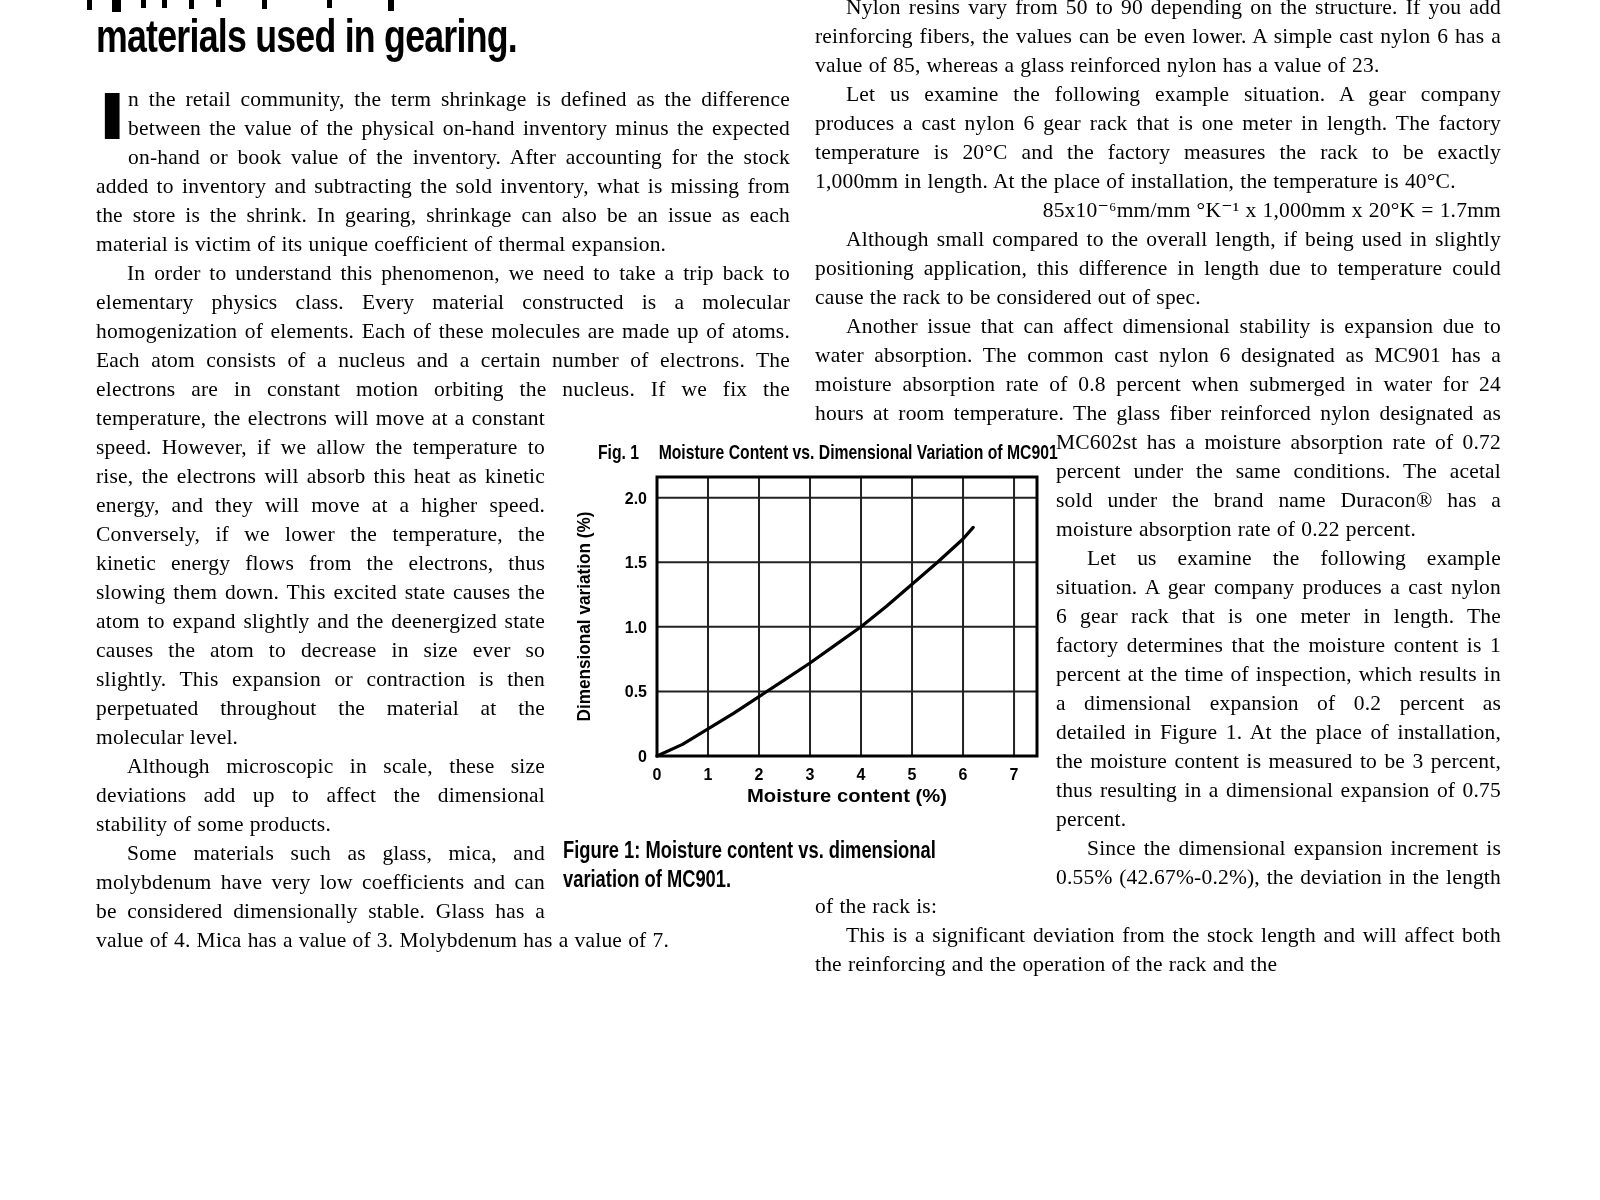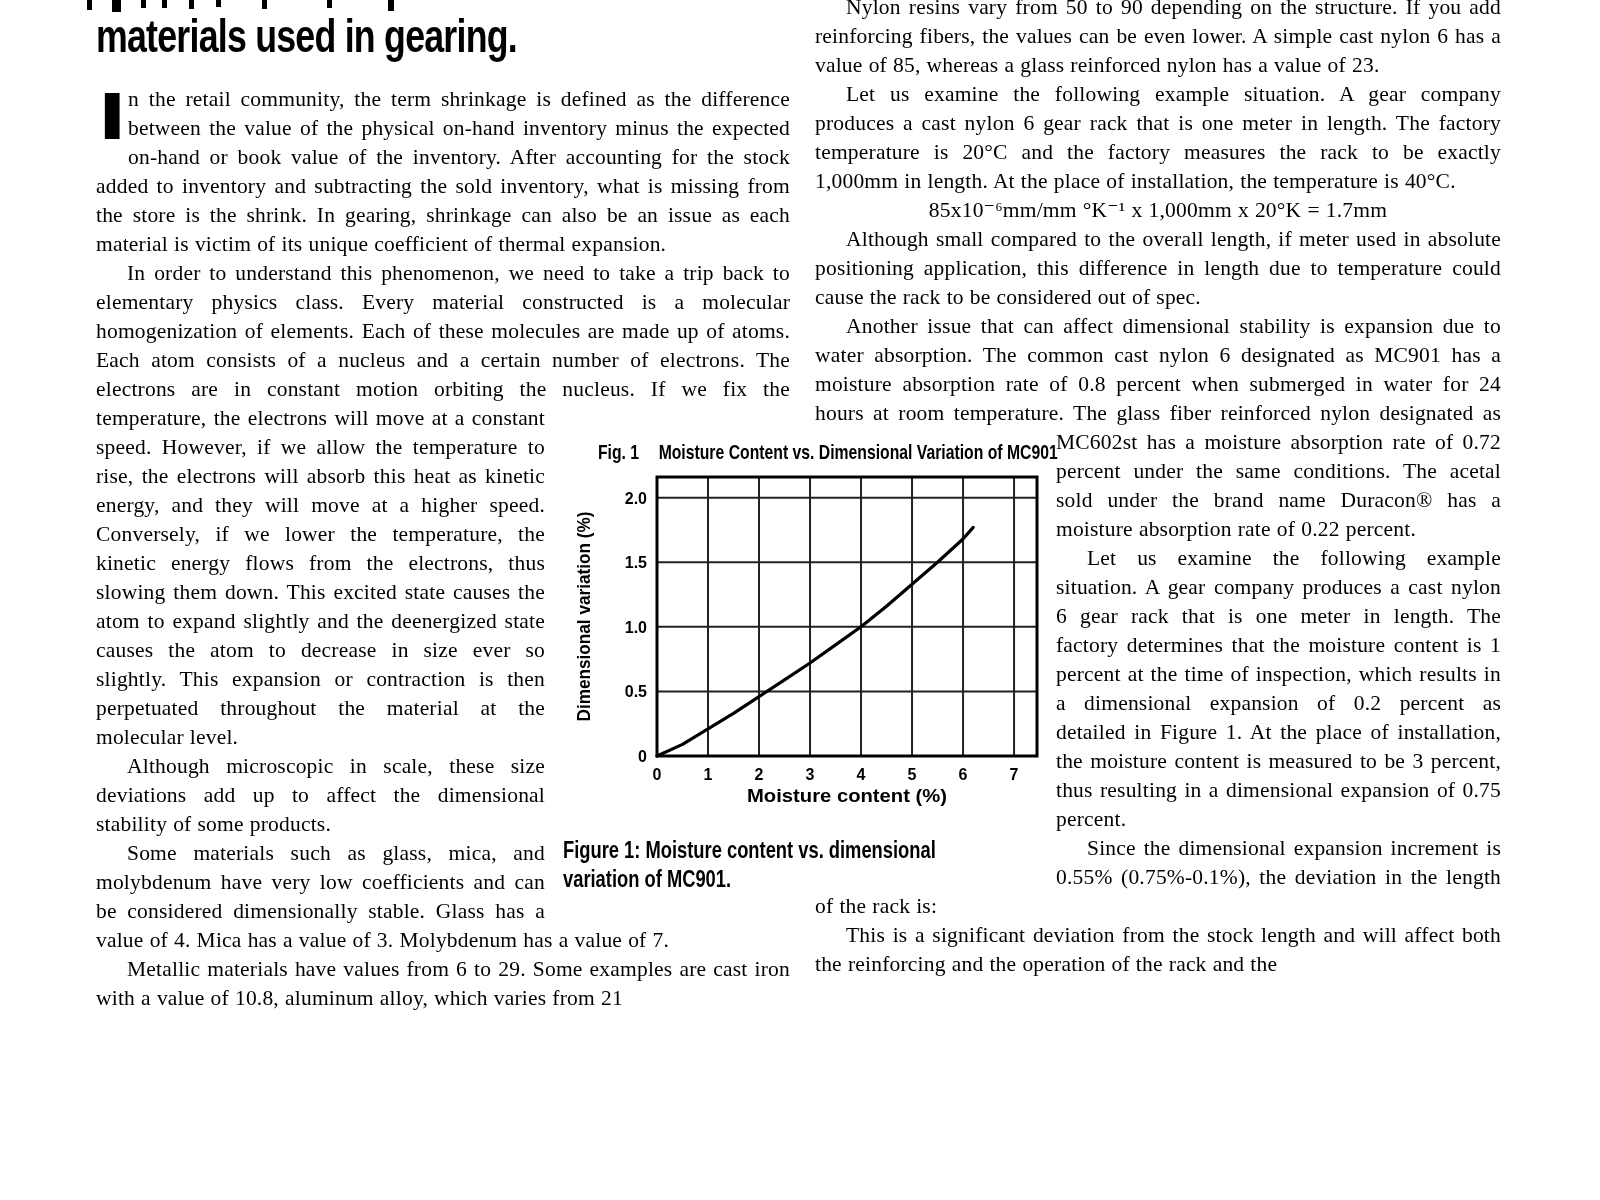--- a/index.html
+++ b/index.html
@@ -3,21 +3,21 @@
 <meta charset="utf-8">
 <style>
   html,body{margin:0;padding:0;background:#fff;}
   #page{position:relative;width:1600px;height:1200px;background:#ffffff;overflow:hidden;color:#000;border-radius:24px;}
 
   
   .col{position:absolute;text-align:justify;font-family:"Liberation Serif","DejaVu Serif",serif;
        font-size:21.5px;line-height:29px;color:#000;letter-spacing:0.2px;word-spacing:0.5px;}
   .col p{margin:0;text-indent:31px;}
   .col p.noindent{text-indent:0;}
-  .formula{text-align:center;text-indent:0 !important;}
+  .formula{text-align:right;text-indent:0 !important;}
 
   #left-body{left:96px;top:85px;width:694px;}
   #right-body{left:815px;top:-7px;width:686px;}
 
   .spacer-left{float:right;width:245px;height:826px;shape-outside:inset(338px 0 0 0);}
   .spacer-right{float:left;width:241px;height:899px;shape-outside:inset(437px 0 0 0);}
 
   .dropcap{float:left;display:inline-block;width:16px;overflow:visible;
     font-family:"Liberation Sans","DejaVu Sans",sans-serif;font-weight:bold;
     font-size:66px;line-height:56px;transform:scaleX(1.55);transform-origin:left;
@@ -58,32 +58,31 @@
   </div>
 
   <div id="headline">materials used in gearing.</div>
 
   <div id="left-body" class="col">
     <div class="spacer-left"></div>
     <p class="noindent"><span class="dropcap">I</span><span>n the retail community, the term shrinkage is defined as the difference between the value of the physical on-hand inventory minus the expected on-hand or book value of the inventory. After accounting for the stock added to inventory and subtracting the sold inventory, what is missing from the store is the shrink. In gearing, shrinkage can also be an issue as each material is victim of its unique coefficient of thermal expansion.</span></p>
     <p>In order to understand this phenomenon, we need to take a trip back to elementary physics class. Every material constructed is a molecular homogenization of elements. Each of these molecules are made up of atoms. Each atom consists of a nucleus and a certain number of electrons. The electrons are in constant motion orbiting the nucleus. If we fix the temperature, the electrons will move at a constant speed. However, if we allow the temperature to rise, the electrons will absorb this heat as kinetic energy, and they will move at a higher speed. Conversely, if we lower the temperature, the kinetic energy flows from the electrons, thus slowing them down. This excited state causes the atom to expand slightly and the deenergized state causes the atom to decrease in size ever so slightly. This expansion or contraction is then perpetuated throughout the material at the molecular level.</p>
     <p>Although microscopic in scale, these size deviations add up to affect the dimensional stability of some products.</p>
     <p>Some materials such as glass, mica, and molybdenum have very low coefficients and can be considered dimensionally stable. Glass has a value of 4. Mica has a value of 3. Molybdenum has a value of 7.</p>
-    <p>Metallic materials have values from 6 to 29. Some examples are cast iron with a value of 10.8, aluminum alloy, which varies from 21</p>
   </div>
 
   <div id="right-body" class="col">
     <div class="spacer-right"></div>
     <p>Nylon resins vary from 50 to 90 depending on the structure. If you add reinforcing fibers, the values can be even lower. A simple cast nylon 6 has a value of 85, whereas a glass reinforced nylon has a value of 23.</p>
     <p>Let us examine the following example situation. A gear company produces a cast nylon 6 gear rack that is one meter in length. The factory temperature is 20°C and the factory measures the rack to be exactly 1,000mm in length. At the place of installation, the temperature is 40°C.</p>
     <p class="formula">85x10⁻⁶mm/mm °K⁻¹  x 1,000mm x 20°K = 1.7mm</p>
-    <p>Although small compared to the overall length, if meter used in absolute positioning application, this difference in length due to temperature could cause the rack to be considered out of spec.</p>
+    <p>Although small compared to the overall length, if being used in slightly positioning application, this difference in length due to temperature could cause the rack to be considered out of spec.</p>
     <p>Another issue that can affect dimensional stability is expansion due to water absorption. The common cast nylon 6 designated as MC901 has a moisture absorption rate of 0.8 percent when submerged in water for 24 hours at room temperature. The glass fiber reinforced nylon designated as MC602st has a moisture absorption rate of 0.72 percent under the same conditions. The acetal sold under the brand name Duracon® has a moisture absorption rate of 0.22 percent.</p>
     <p>Let us examine the following example situation. A gear company produces a cast nylon 6 gear rack that is one meter in length. The factory determines that the moisture content is 1 percent at the time of inspection, which results in a dimensional expansion of 0.2 percent as detailed in Figure 1. At the place of installation, the moisture content is measured to be 3 percent, thus resulting in a dimensional expansion of 0.75 percent.</p>
-    <p>Since the dimensional expansion increment is 0.55% (0.75%-0.1%), the deviation in the length of the rack is:</p>
+    <p>Since the dimensional expansion increment is 0.55% (42.67%-0.2%), the deviation in the length of the rack is:</p>
     <p>This is a significant deviation from the stock length and will affect both the reinforcing and the operation of the rack and the</p>
   </div>
 
   <div id="fig-title">
     <span>Fig. 1</span>
     <span>Moisture Content vs. Dimensional Variation of MC901</span>
   </div>
 
   <svg id="chart-svg" width="500" height="350" xmlns="http://www.w3.org/2000/svg">
       <line x1="148.00671140939596" y1="15" x2="148.00671140939596" y2="294" stroke="#222222" stroke-width="2"></line>

